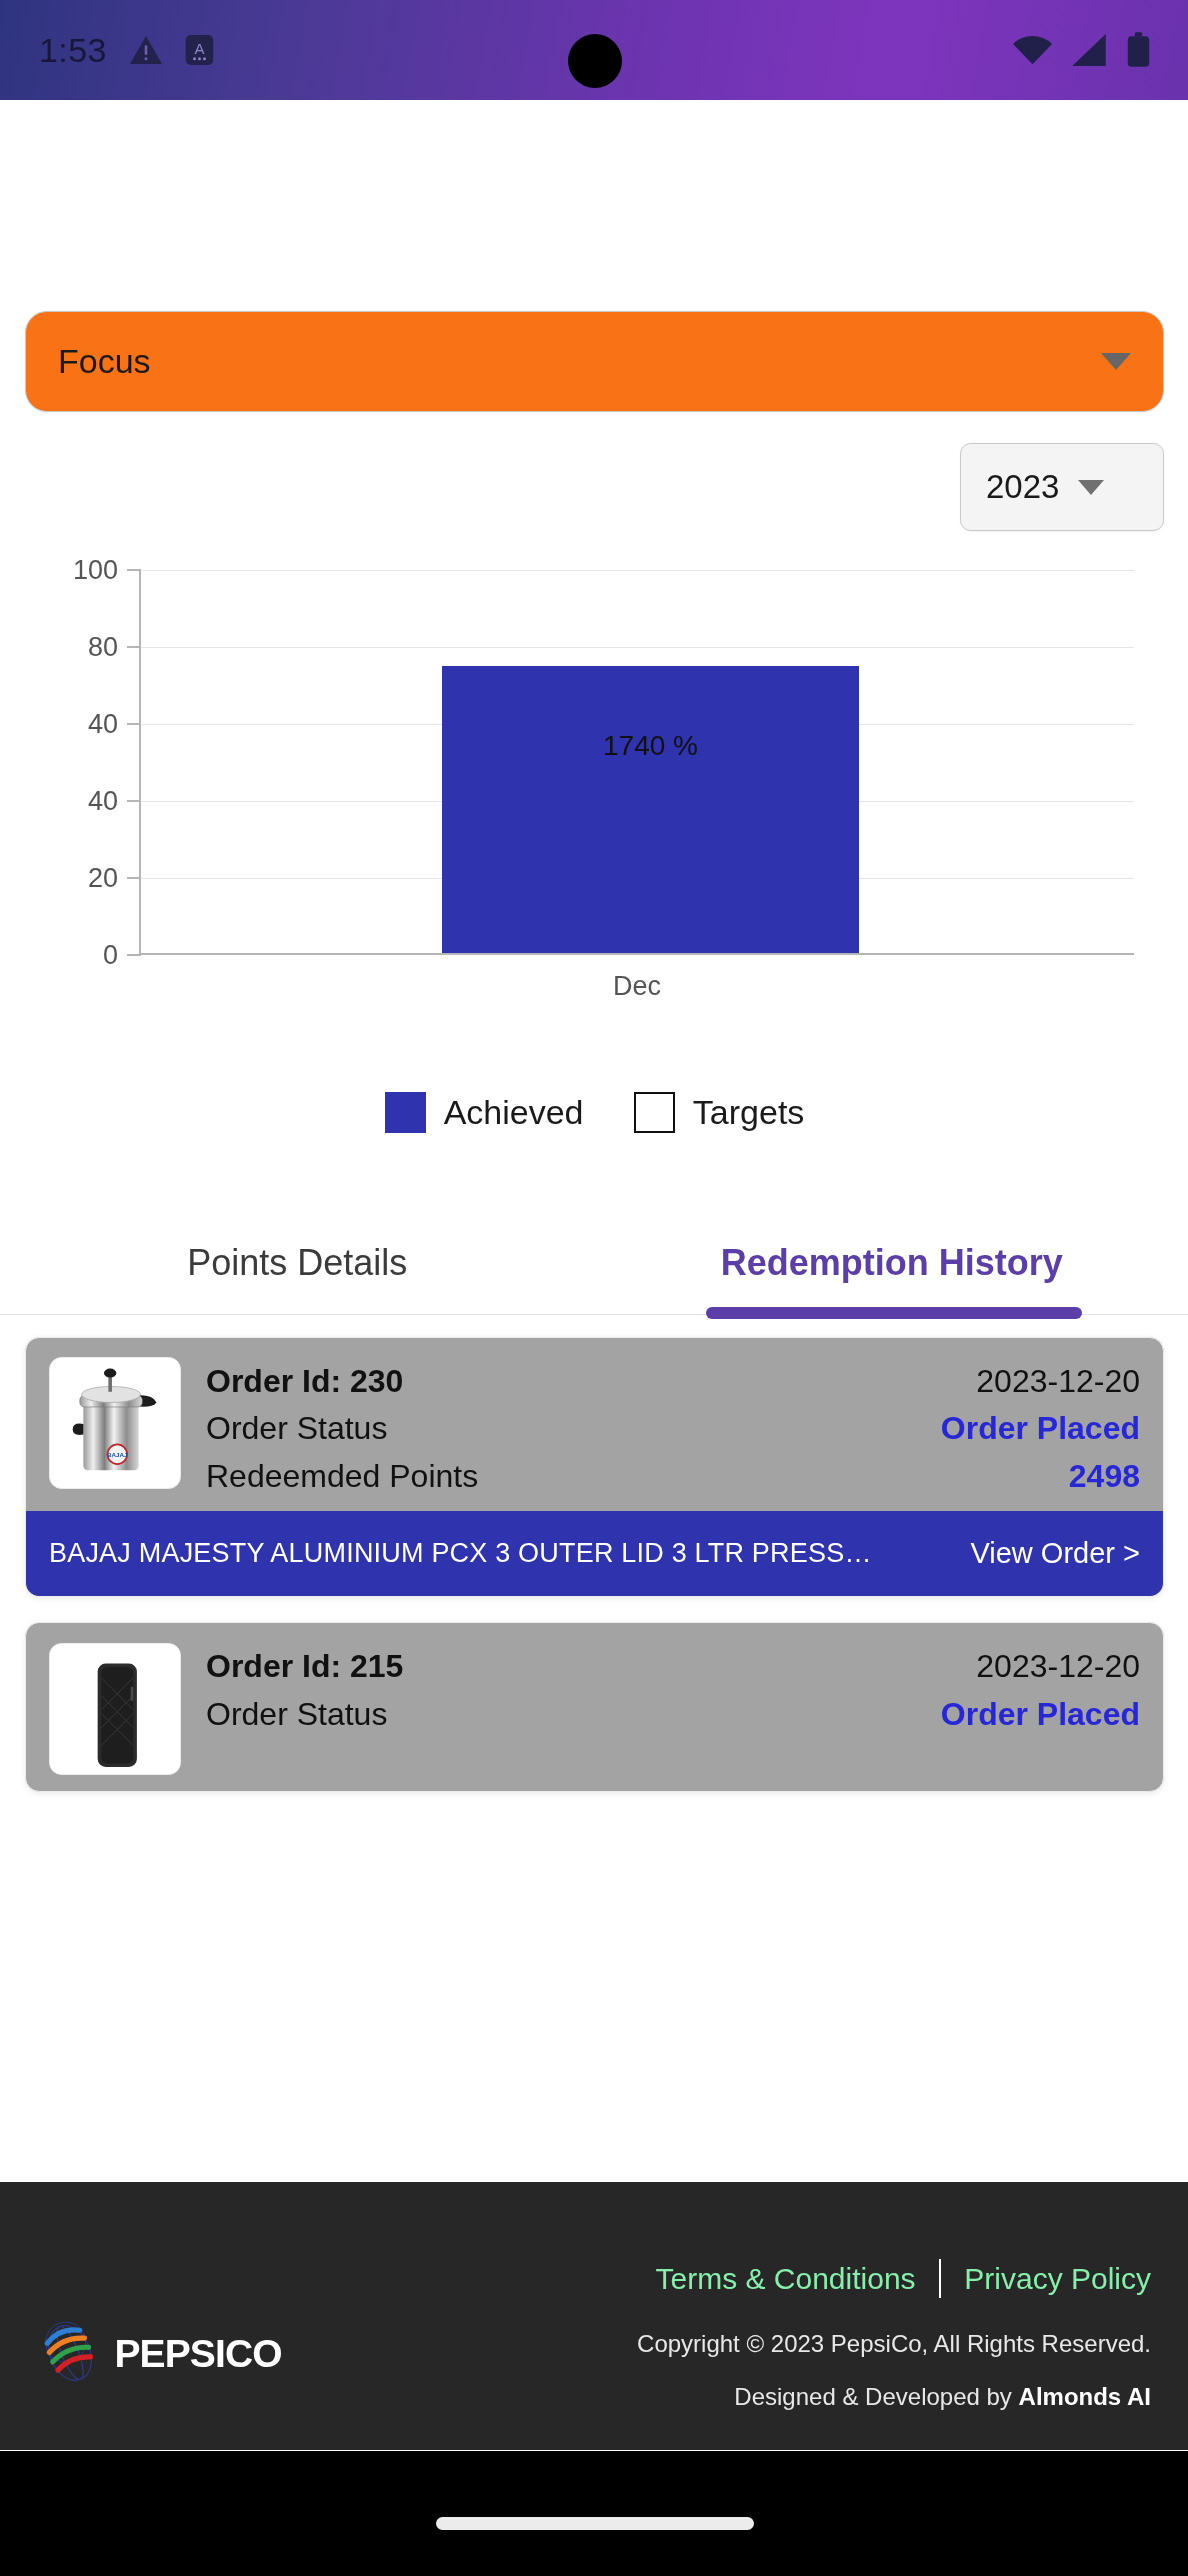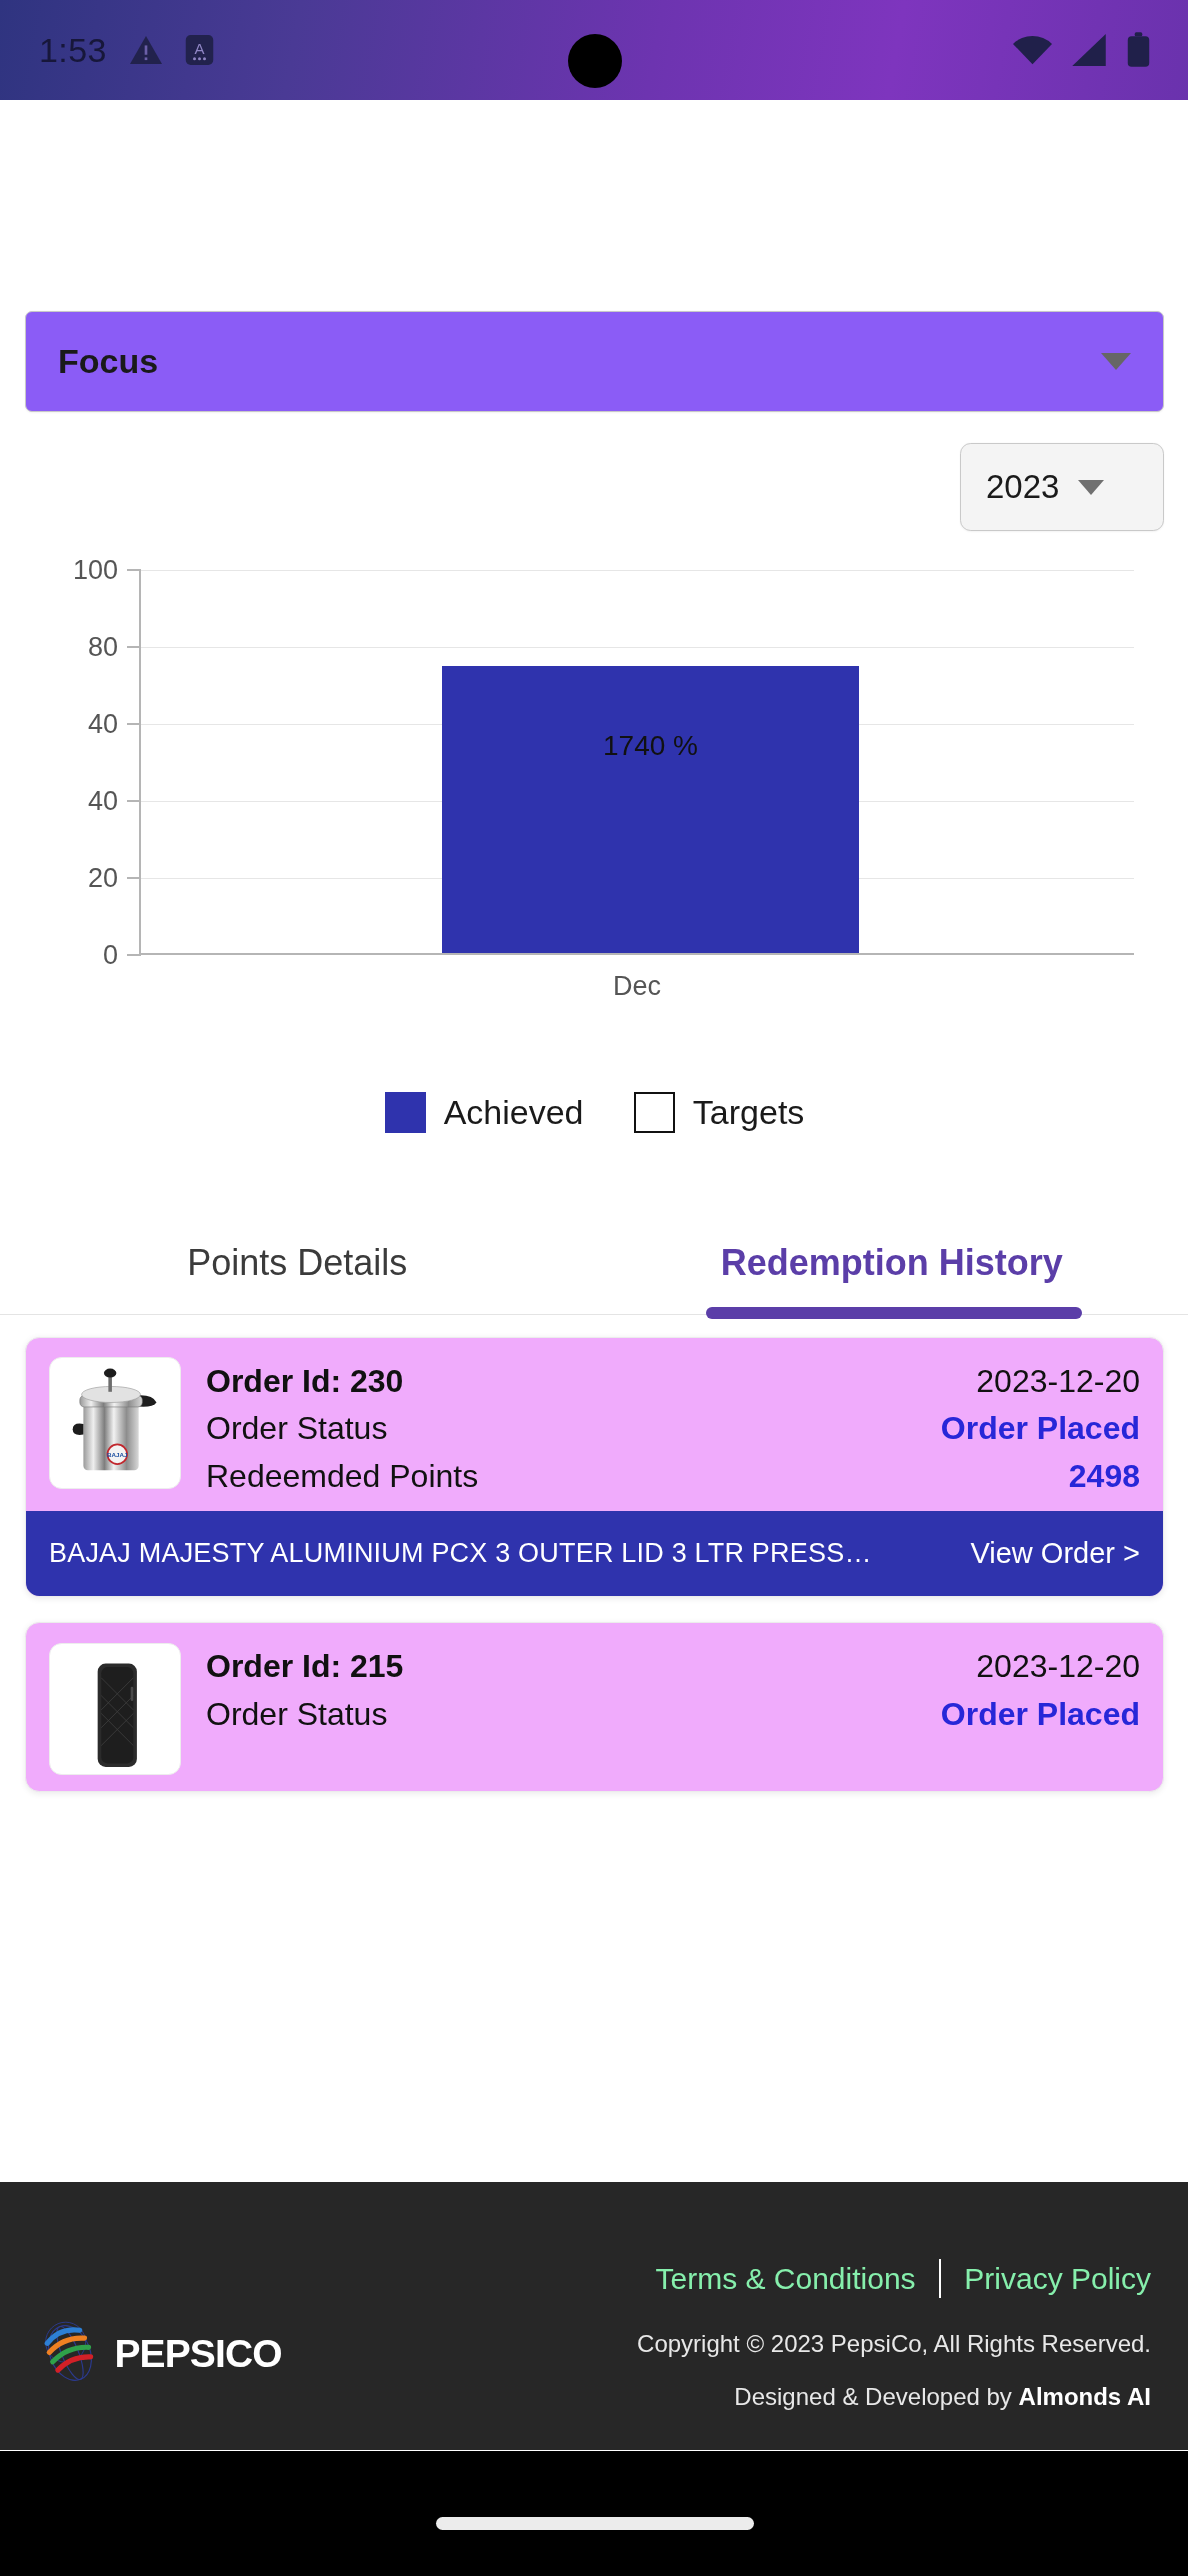--- a/index.html
+++ b/index.html
@@ -42,24 +42,23 @@
     letter-spacing: 0.3px;
   }
 
   
   .content {
     position: absolute; top: 285px; left: 0; width: 1189px; height: 1897px;
     background: #fff; overflow: hidden;
   }
   .focus-select {
     margin: 26px 25px 0 25px; height: 101px; border: 1.3px solid #c8c8c8;
-    border-radius: 7px; background: #8b5cf6;
+    border-radius: 22px; background: #f97316;
     display: flex; align-items: center; padding: 0 32px;
     box-shadow: 0 0.9px 1.8px rgba(0,0,0,.05);
-    font-weight: bold;
   }
   .focus-select .label { font-size: 34px; color: #1a1a1a; }
   .caret { margin-left: auto; width:0;height:0;border-left:15px solid transparent;border-right:15px solid transparent;border-top:17px solid #666; }
 
   .year-row { display:flex; justify-content:flex-end; padding: 31px 25px 0 0; }
   .year-select {
     border:1.3px solid #c9c9c9; border-radius:10.7px; background:#f4f4f4;
     height:88px; min-width:204px; display:flex; align-items:center;
     padding: 0 25px; gap: 19px;
     box-shadow: 0 0.9px 1.8px rgba(0,0,0,.05);
@@ -97,21 +96,21 @@
   .tab.inactive { color:#3b3b3b; }
   .tab.active { color:#5b3ea8; font-weight:700; }
   .tab-underline {
     position:absolute; bottom:-5.4px; height:12.5px; width:376px; border-radius:7.2px;
     background:#5b3ea8; left: 706px;
   }
 
   
   .cards { padding: 21.5px 25px 0 25px; }
   .card {
-    background:#f0abfc; border:1.3px solid #ececec; border-radius:14.3px;
+    background:#a3a3a3; border:1.3px solid #ececec; border-radius:14.3px;
     box-shadow: 0 1.8px 6.3px rgba(0,0,0,.08);
     overflow:hidden; margin-bottom: 25px;
   }
   .card-body { display:flex; padding: 19.7px 23px 16px 23px; gap: 25px; }
   .thumb {
     width:132px; height:132px; flex:none; border:1.3px solid #ededed; border-radius:12.5px;
     background:#fff; display:flex; align-items:center; justify-content:center; overflow:hidden;
   }
   .card-info { flex:1; display:flex; flex-direction:column; gap: 10.7px; padding-top: 5.4px;}
   .row { display:flex; align-items:baseline; }

